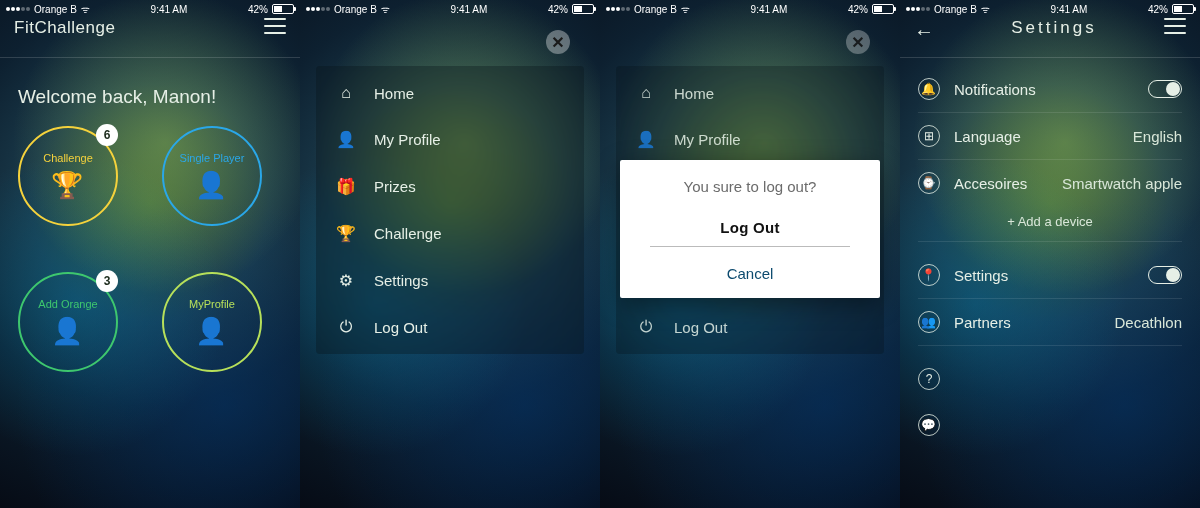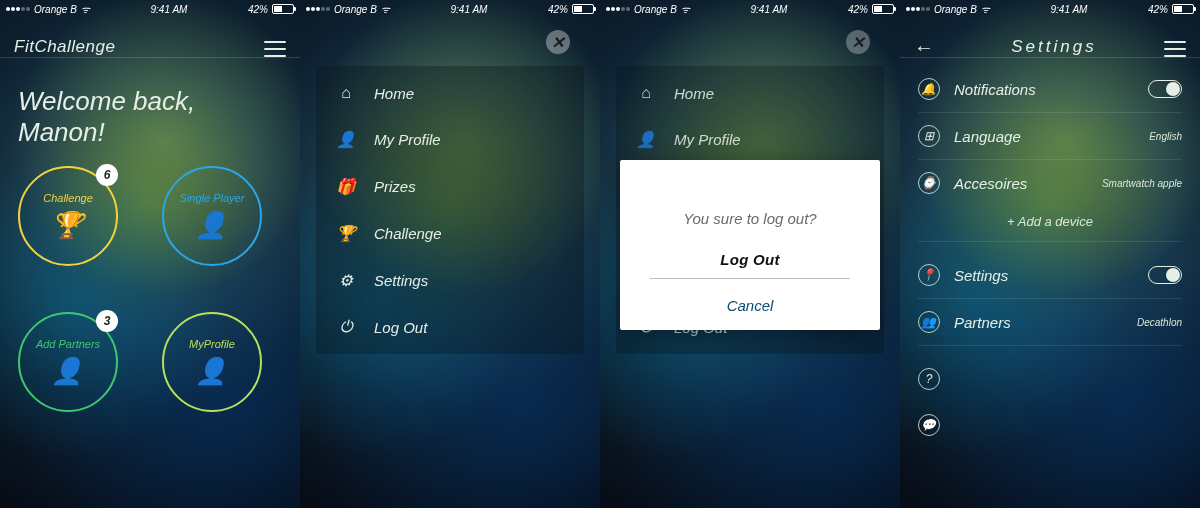--- a/index.html
+++ b/index.html
@@ -13,21 +13,20 @@
   }
   .screen {
     width: 300px;
     height: 508px;
     position: relative;
     background: radial-gradient(circle at 50% 40%, #3a5f3a 0%, #1a3a4a 35%, #0d2030 60%, #060b15 100%);
     overflow: hidden;
     color: #e6efe6;
     display: flex;
     flex-direction: column;
-    font-style: italic;
   }
   .screen::before{
     content:"";
     position:absolute; inset:0;
     background: radial-gradient(circle at 55% 28%, rgba(188,232,90,.35), transparent 38%),
                 radial-gradient(circle at 25% 60%, rgba(0,130,180,.35), transparent 40%),
                 radial-gradient(circle at 75% 80%, rgba(0,60,130,.4), transparent 45%);
     pointer-events:none;
   }
   
@@ -47,35 +46,35 @@
   .dots span { width:4px; height:4px; border-radius:50%; background:#fff; display:block; }
   .dots span.dim { background:rgba(255,255,255,.35); }
   .battery {
     width:22px; height:10px; border:1px solid #fff; border-radius:2px; position:relative;
   }
   .battery::after{ content:""; position:absolute; right:-3px; top:2px; width:2px; height:4px; background:#fff; border-radius:0 1px 1px 0;}
   .battery .fill{ position:absolute; left:1px; top:1px; bottom:1px; width:42%; background:#fff; }
   
   .app-header{
     position:relative; z-index:5;
-    height:40px; display:flex; align-items:flex-end; padding:0 14px;
+    height:40px; display:flex; align-items:flex-start; padding:0 14px;
     border-bottom:1px solid rgba(255,255,255,.15);
   }
   .app-header .title{ flex:1; font-size:17px; font-weight:300; letter-spacing:.5px; }
   .app-header .title.center{ text-align:center; }
   .hamburger{ width:22px; height:16px; display:flex; flex-direction:column; justify-content:space-between; cursor:pointer;}
   .hamburger span{ height:2px; background:#e6efe6; display:block; border-radius:1px;}
   .back-arrow{ font-size:20px; cursor:pointer; color:#e6efe6; padding-right:10px;}
   .close-x{
     width:24px; height:24px; border-radius:50%; background:rgba(255,255,255,.35);
     display:flex; align-items:center; justify-content:center; cursor:pointer;
     position:absolute; right:14px; top:8px; font-weight:bold; color:#1a1a1a;
   }
   
-  .welcome{ position:relative; z-index:5; padding:28px 18px 8px; font-size:26px; font-weight:300; }
+  .welcome{ position:relative; z-index:5; padding:28px 18px 8px; font-size:19px; font-weight:300; }
   .grid-circles{ position:relative; z-index:5; padding:10px 18px; display:grid; grid-template-columns:1fr 1fr; gap:46px 24px; }
   .circle{
     width:100px; height:100px; border-radius:50%; border:2px solid; display:flex; flex-direction:column;
     align-items:center; justify-content:center; gap:6px; position:relative; cursor:pointer;
   }
   .circle .label{ font-size:11px; font-weight:300; }
   .circle .ico{ font-size:26px; }
   .c-yellow{ border-color:#f5d23c; color:#f5d23c; }
   .c-blue  { border-color:#2aa7e8; color:#2aa7e8; }
   .c-green { border-color:#3ec76e; color:#3ec76e; }
@@ -98,39 +97,39 @@
   }
   .menu-item .m-ico{ width:20px; text-align:center; font-size:16px; }
   
   .modal-backdrop{ position:absolute; inset:0; z-index:8; }
   .modal{
     position:absolute; z-index:9; left:20px; right:20px; top:160px;
     background:#fff; color:#333; border-radius:2px; padding:18px 14px 12px;
     box-shadow:0 6px 24px rgba(0,0,0,.4);
     text-align:center; font-size:15px;
   }
-  .modal .q{ color:#6b6b6b; margin-bottom:24px;margin-top:32px; }
+  .modal .q{ color:#6b6b6b; margin-bottom:24px; }
   .modal .primary{
     font-weight:700; color:#111; cursor:pointer; padding-bottom:10px; letter-spacing:.3px;
   }
   .modal .divider{ height:1px; background:#bbb; margin:0 16px 18px; }
   .modal .secondary{ color:#0c4a6e; cursor:pointer; padding-bottom:4px;}
   
   .settings-list{ position:relative; z-index:5; padding:8px 18px; }
   .row{
     display:flex; align-items:center; gap:14px; padding:12px 0;
     border-bottom:1px solid rgba(255,255,255,.10); font-size:15px; font-weight:300;
   }
   .row.noborder{ border-bottom:none; }
   .row .r-ico{
     width:22px; height:22px; border:1.5px solid rgba(230,240,230,.8); border-radius:50%;
     display:flex; align-items:center; justify-content:center; font-size:12px;
   }
   .row .r-label{ flex:1; }
-  .row .r-value{ font-size:10px; color:#d9e7d9; }
+  .row .r-value{ font-size:15px; color:#d9e7d9; }
   .row .sub{
     display:block; width:100%; text-align:center; font-size:13px; color:#d9e7d9;
     padding:6px 0 0; cursor:pointer;
   }
   .toggle{
     width:34px; height:18px; border-radius:10px; border:1.5px solid #e6efe6; position:relative; cursor:pointer;
   }
   .toggle.on::after{ right:1px; }
   .toggle::after{
     content:""; position:absolute; top:1px; left:1px; width:14px; height:14px; border-radius:50%; background:#e6efe6;
@@ -179,21 +178,21 @@
     <div class="circle c-yellow">
       <span class="label">Challenge</span>
       <span class="ico">🏆</span>
       <div class="badge">6</div>
     </div>
     <div class="circle c-blue">
       <span class="label">Single Player</span>
       <span class="ico">👤</span>
     </div>
     <div class="circle c-green">
-      <span class="label">Add Partners</span>
+      <span class="label">Add Orange</span>
       <span class="ico">👤</span>
       <div class="badge">3</div>
     </div>
     <div class="circle c-lime">
       <span class="label">MyProfile</span>
       <span class="ico">👤</span>
     </div>
   </div>
 </div>
 

